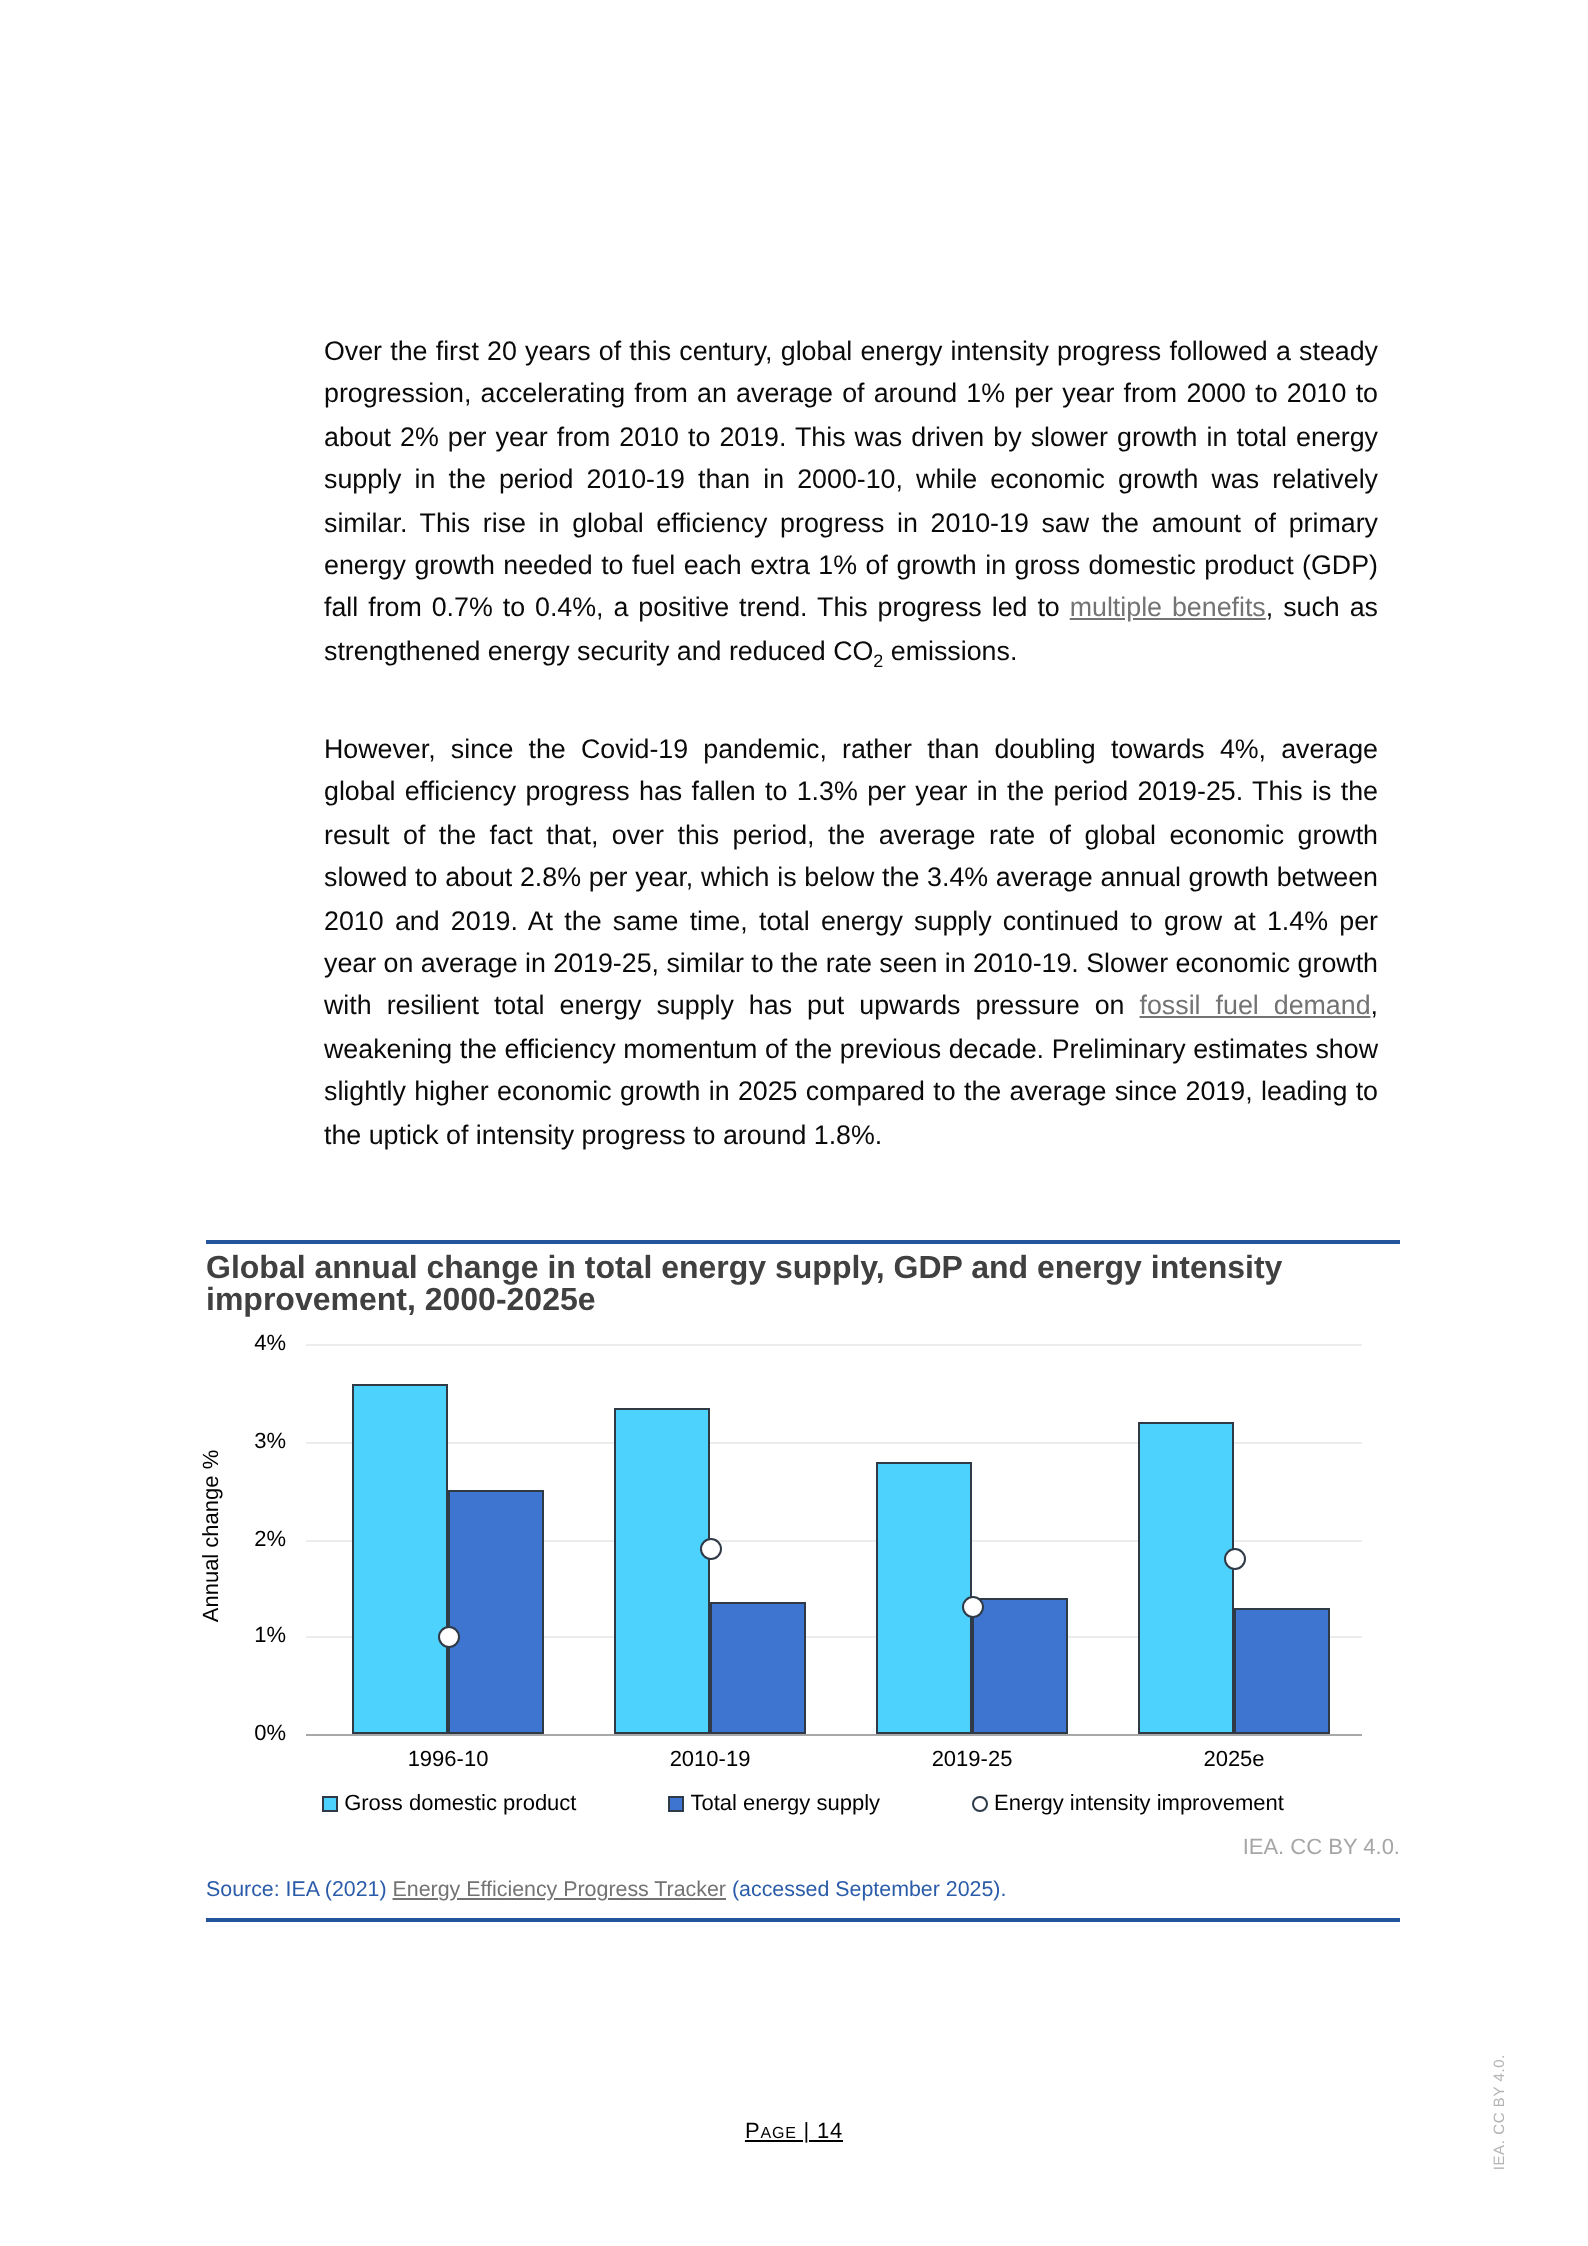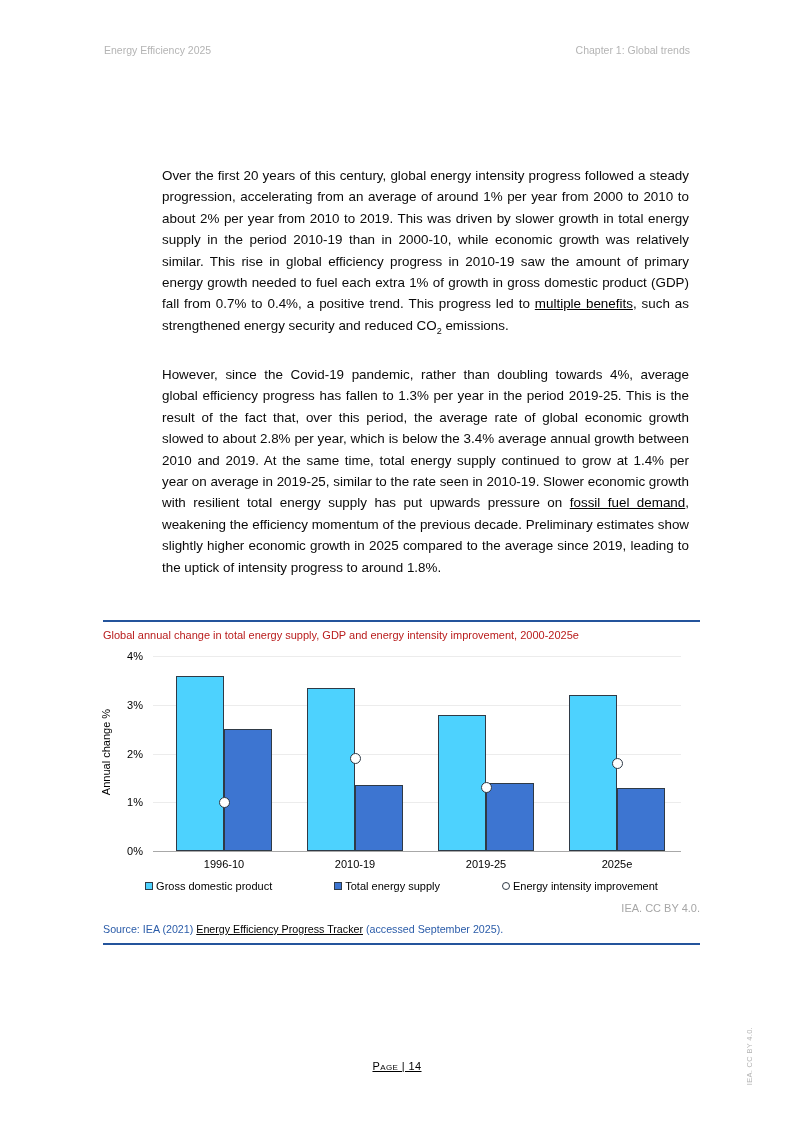--- a/index.html
+++ b/index.html
@@ -16,43 +16,43 @@
   .heading {
     position:absolute; left:104px; top:101px; width:588px; margin:0;
     font-size:19.5px; font-weight:bold; color:#2b5ca9; line-height:24px;
   }
   .body-text {
     position:absolute; left:162px; top:165px; width:527px;
     font-size:13.4px; line-height:21.4px; text-align:justify; color:#0a0a0a;
   }
   .body-text p { margin:0 0 22px 0; }
   sub { font-size:9px; }
-  a.doclink { color:#000000; text-decoration:underline; cursor:pointer; }
+  a.doclink { color:#737373; text-decoration:underline; cursor:pointer; }
   .figure { position:absolute; left:103px; top:620px; width:597px; }
   .rule { border-top:2px solid #24549c; height:0; }
   .fig-title {
-    margin-top:5px; font-size:11px; font-weight:normal;
-    color:#b91c1c; line-height:16px;
+    margin-top:5px; font-size:16px; font-weight:bold;
+    color:#404040; line-height:16px;
   }
   #chart { position:relative; height:228px; margin-top:7px; }
   .gridline { position:absolute; height:1px; background:#ececec; }
   .gridline.axis { background:#a8a8a8; }
   .ytick { position:absolute; width:32px; text-align:right; font-size:11px; color:#000; }
   .ylabel {
     position:absolute; left:-62px; top:96px; width:130px; text-align:center;
     font-size:11px; color:#000; transform:rotate(-90deg);
   }
   .bar { position:absolute; border:1.5px solid #2f3a46; box-sizing:border-box; }
   .marker {
     position:absolute; width:11px; height:11px; border-radius:50%;
     background:#fff; border:1.5px solid #2f3a46; box-sizing:border-box;
   }
   .xtick { position:absolute; width:90px; text-align:center; font-size:11px; color:#000; }
   .legend {
-    display:flex; justify-content:center; align-items:center; gap:62px;
+    display:flex; justify-content:center; align-items:center; gap:46px;
     margin-top:2px; font-size:11px; color:#000;
   }
   .legend-item { display:flex; align-items:center; gap:3px; }
   .legend-swatch { width:8px; height:8px; border:1.2px solid #2f3a46; box-sizing:border-box; }
   .legend-swatch.circle { border-radius:50%; background:#fff; }
   .credit { margin-top:10px; text-align:right; font-size:11px; color:#a6a6a6; }
   .notes { margin-top:8px; font-size:10.7px; line-height:14.3px; color:#2b5ca9; width:580px; }
   .rule.bottom { margin-top:7px; }
   .footer {
     position:absolute; left:0; right:0; top:1060px; text-align:center;
@@ -63,24 +63,20 @@
     position:absolute; right:40px; bottom:38px;
     writing-mode:vertical-rl; transform:rotate(180deg);
     font-size:7.5px; color:#b4b4b4; letter-spacing:0.3px;
   }
 </style>
 </head>
 <body>
 
 <div class="page">
 
-  <div class="header">
-    <span>Energy Efficiency 2025</span>
-    <span>Chapter 1: Global trends</span>
-  </div>
 
 
   <div class="body-text" id="paragraphs">
       <p><span>Over the first 20 years of this century, global energy intensity progress followed a steady progression, accelerating from an average of around 1% per year from 2000 to 2010 to about 2% per year from 2010 to 2019. This was driven by slower growth in total energy supply in the period 2010-19 than in 2000-10, while economic growth was relatively similar. This rise in global efficiency progress in 2010-19 saw the amount of primary energy growth needed to fuel each extra 1% of growth in gross domestic product (GDP) fall from 0.7% to 0.4%, a positive trend. This progress led to </span><a class="doclink" href="#">multiple benefits</a><span>, such as strengthened energy security and reduced CO</span><sub>2</sub><span> emissions.</span></p>
       <p><span>However, since the Covid-19 pandemic, rather than doubling towards 4%, average global efficiency progress has fallen to 1.3% per year in the period 2019-25. This is the result of the fact that, over this period, the average rate of global economic growth slowed to about 2.8% per year, which is below the 3.4% average annual growth between 2010 and 2019. At the same time, total energy supply continued to grow at 1.4% per year on average in 2019-25, similar to the rate seen in 2010-19. Slower economic growth with resilient total energy supply has put upwards pressure on </span><a class="doclink" href="#">fossil fuel demand</a><span>, weakening the efficiency momentum of the previous decade. Preliminary estimates show slightly higher economic growth in 2025 compared to the average since 2019, leading to the uptick of intensity progress to around 1.8%.</span></p>
     </div>
 
   <div class="figure">
     <div class="rule top"></div>
     <div class="fig-title">Global annual change in total energy supply, GDP and energy intensity improvement, 2000-2025e</div>

